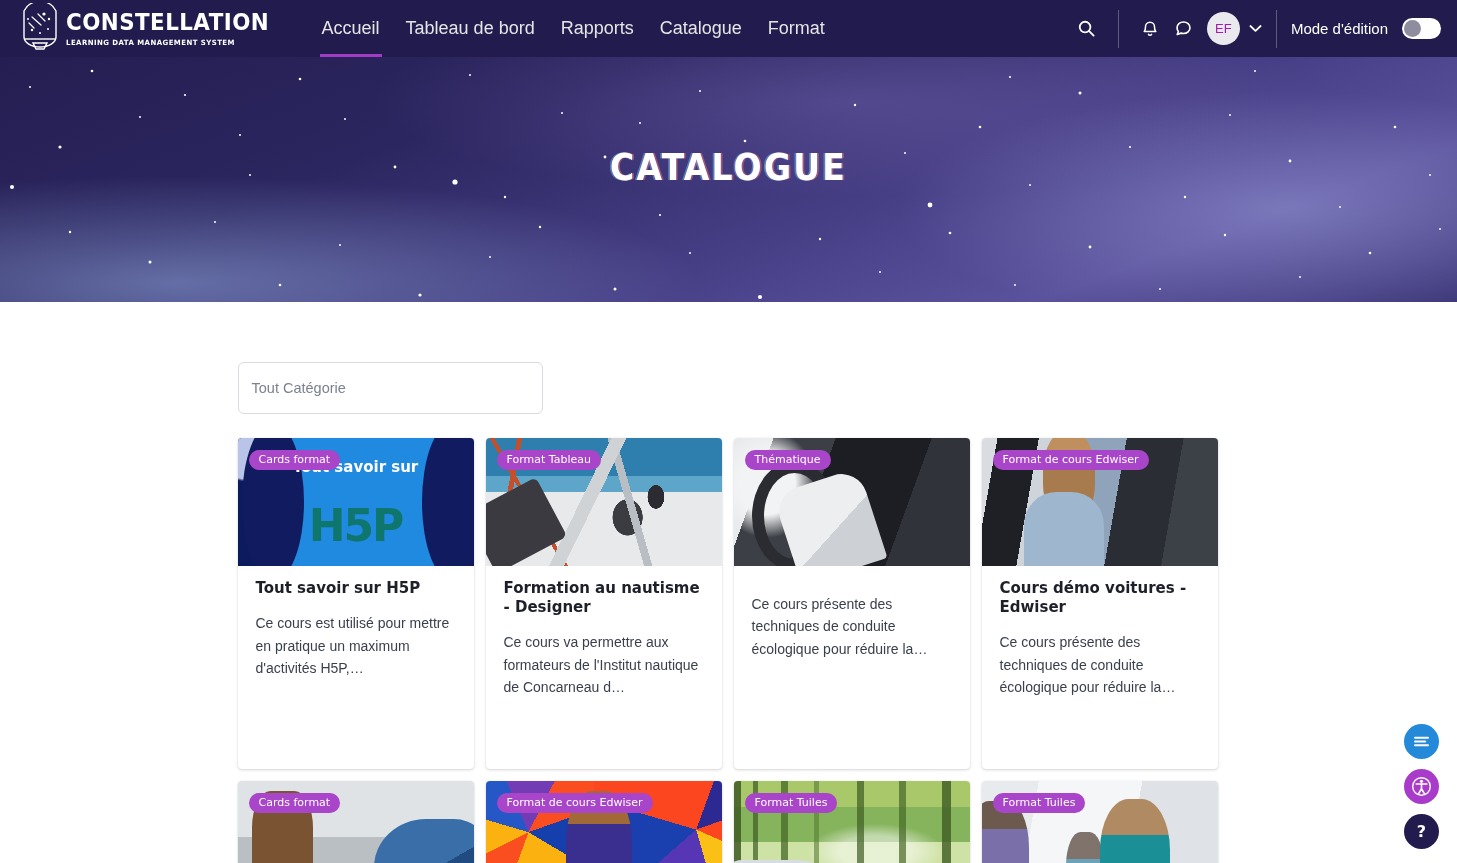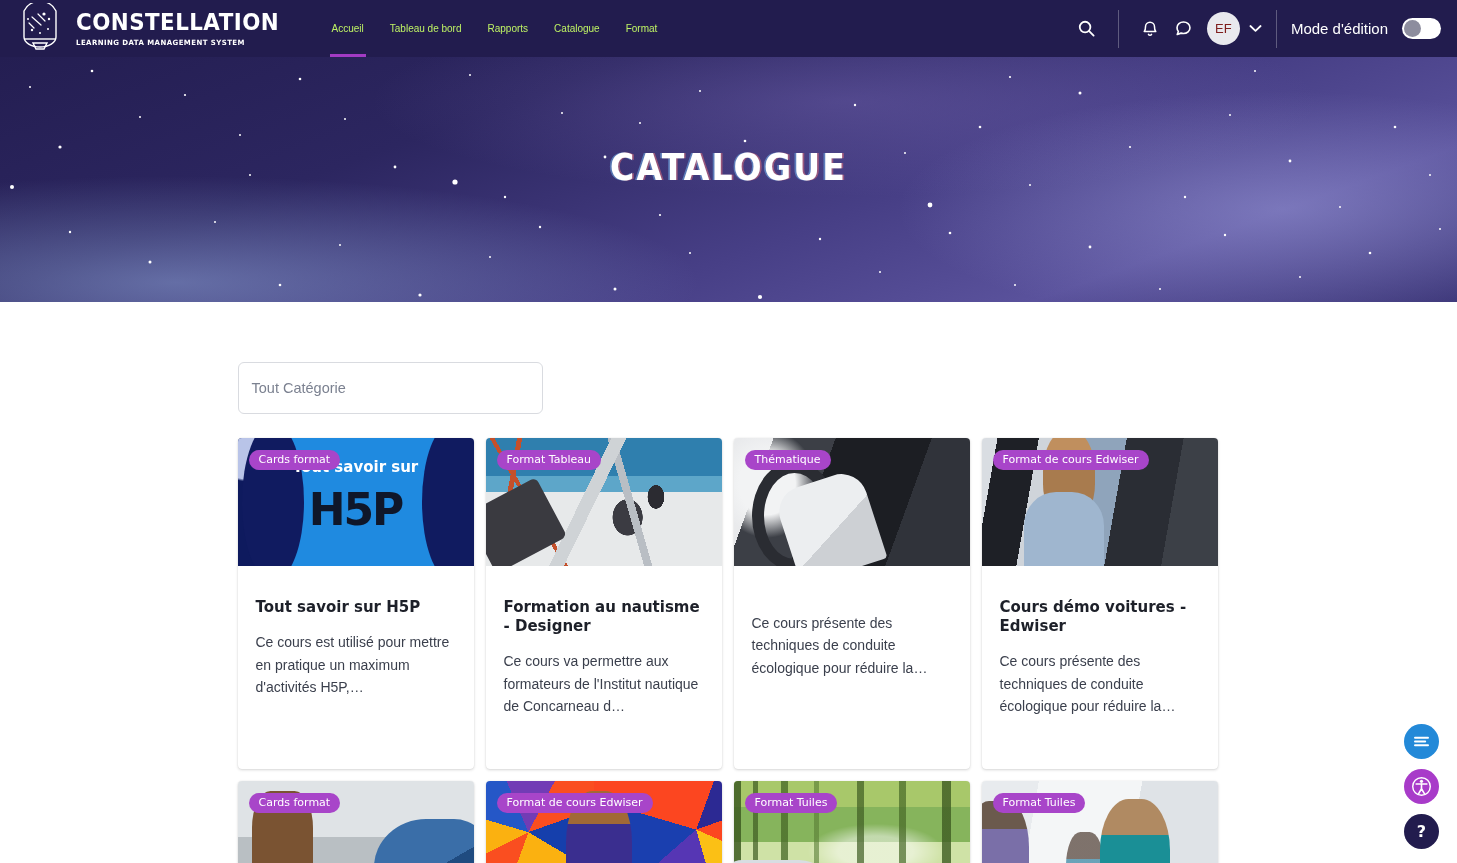--- a/index.html
+++ b/index.html
@@ -15,21 +15,20 @@
     position: relative;
     height: 57px;
     background: #221c4e;
     display: flex;
     align-items: center;
     z-index: 30;
   }
   .brand {
     display: flex; align-items: center;
     padding-left: 14px;
-    gap: 10px;
     height: 100%;
   }
   .brand-mark {
     width: 52px; height: 52px;
     position: relative;
     flex: 0 0 auto;
   }
   .brand-text { display: flex; flex-direction: column; justify-content: center; }
   .brand-title {
     color: #ffffff;
@@ -56,22 +55,22 @@
     display: flex;
     align-items: stretch;
     height: 100%;
     margin-left: 24px;
     gap: 0px;
   }
   .nav-item {
     position: relative;
     display: flex; align-items: center;
     padding: 0 13px;
-    color: #bef264;
-    font-size: 10px;
+    color: #e5e5e5;
+    font-size: 18px;
     cursor: pointer;
     white-space: nowrap;
   }
   .nav-item.active::after {
     content: "";
     position: absolute;
     left: 11px; right: 11px; bottom: 0;
     height: 3px;
     background: #a23bc4;
   }
@@ -91,21 +90,21 @@
   }
   .hdr-sep {
     width: 1px; height: 38px;
     background: rgba(255,255,255,0.28);
     margin: 0 14px;
   }
   .avatar {
     width: 33px; height: 33px;
     border-radius: 50%;
     background: #e9e9ee;
-    color: #7f1d1d;
+    color: #a21caf;
     font-size: 13px;
     display: flex; align-items: center; justify-content: center;
     margin-left: 6px;
     cursor: pointer;
   }
   .chev {
     margin-left: 9px;
     color: #ffffff;
     cursor: pointer;
     display:flex; align-items:center;
@@ -211,21 +210,21 @@
     background: #a845c9;
     color: #ffffff;
     font-size: 11px;
     font-weight: normal;
     padding: 3px 10px 4px;
     border-radius: 11px;
     white-space: nowrap;
     z-index: 3;
     font-family: "DejaVu Sans", sans-serif;
   }
-  .card-body { padding: 32px 18px 0; }
+  .card-body { padding: 13px 18px 0; }
   .card-title {
     font-size: 15px;
     font-weight: bold;
     color: #1d2029;
     line-height: 1.28;
     font-family: "DejaVu Sans", sans-serif;
   }
   .card-desc {
     margin-top: 14px;
     font-size: 14px;
@@ -253,22 +252,22 @@
     border-radius:50%;
     background:#101b60;
   }
   .h5p-txt {
     position:absolute; left:0; right:0; top:20px;
     text-align:center; color:#fff;
     font-size:15px; font-weight:bold; z-index:2;
     font-family:"DejaVu Sans", sans-serif;
   }
   .h5p-logo {
-    position:absolute; left:0; right:0; top:46px;
-    text-align:center; color:#0f172a;
+    position:absolute; left:0; right:0; top:62px;
+    text-align:center; color:#0f766e;
     font-size:44px; font-weight:bold; z-index:2;
     letter-spacing:-2px;
     font-family:"DejaVu Sans", sans-serif;
   }
 
   .art-boat {
     position:absolute; inset:0;
     background:
       linear-gradient(180deg,#2f7fae 0 30%, #5da6c9 30% 42%, #e7e9ea 42% 100%);
   }

